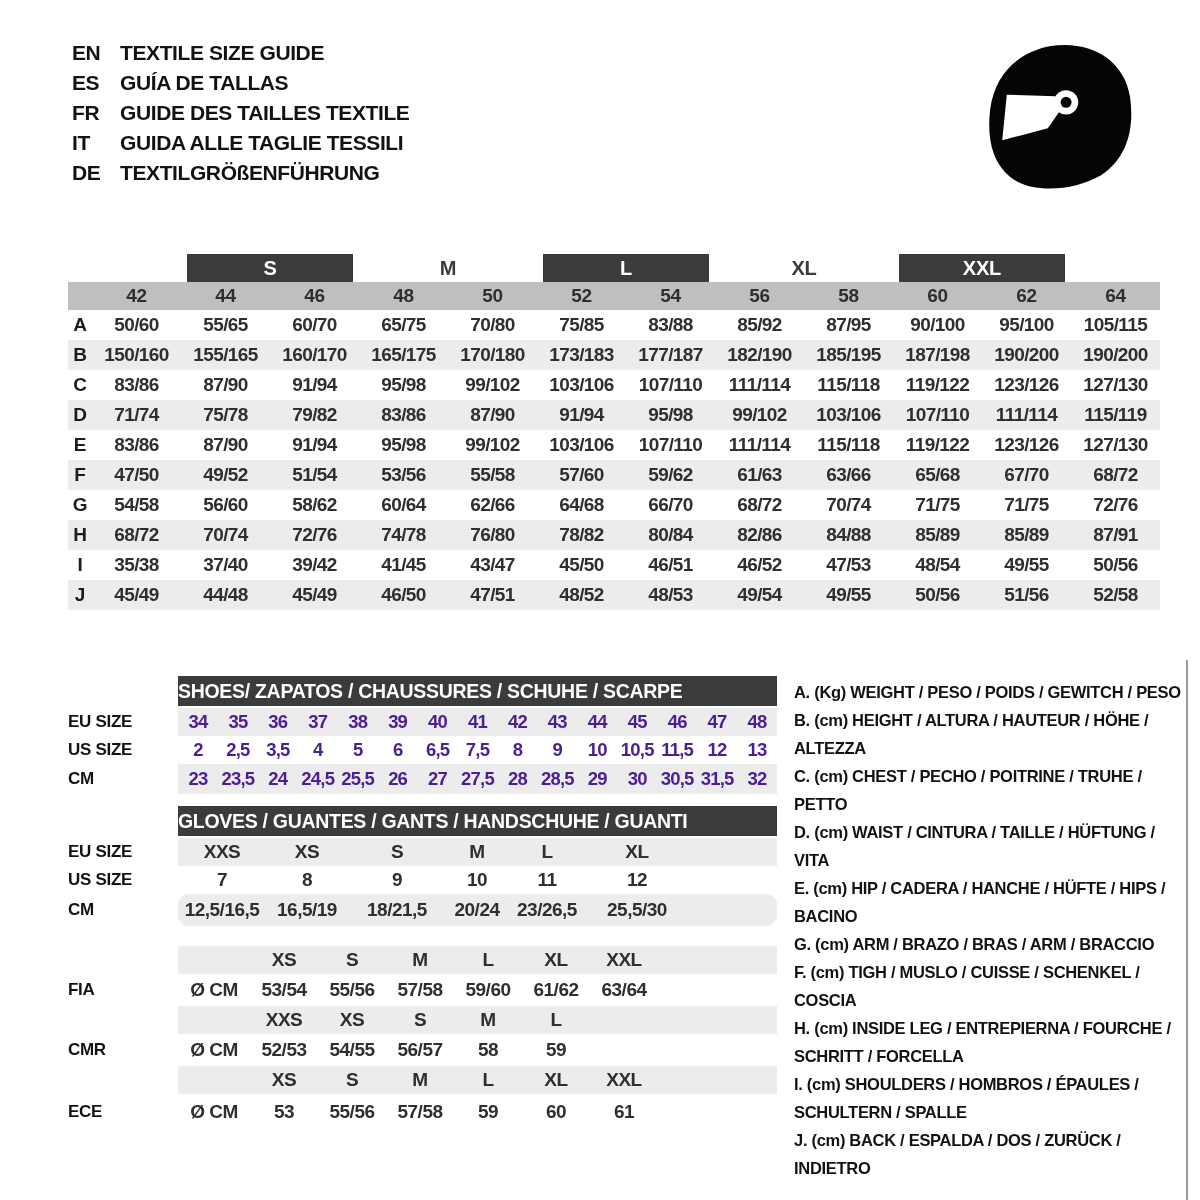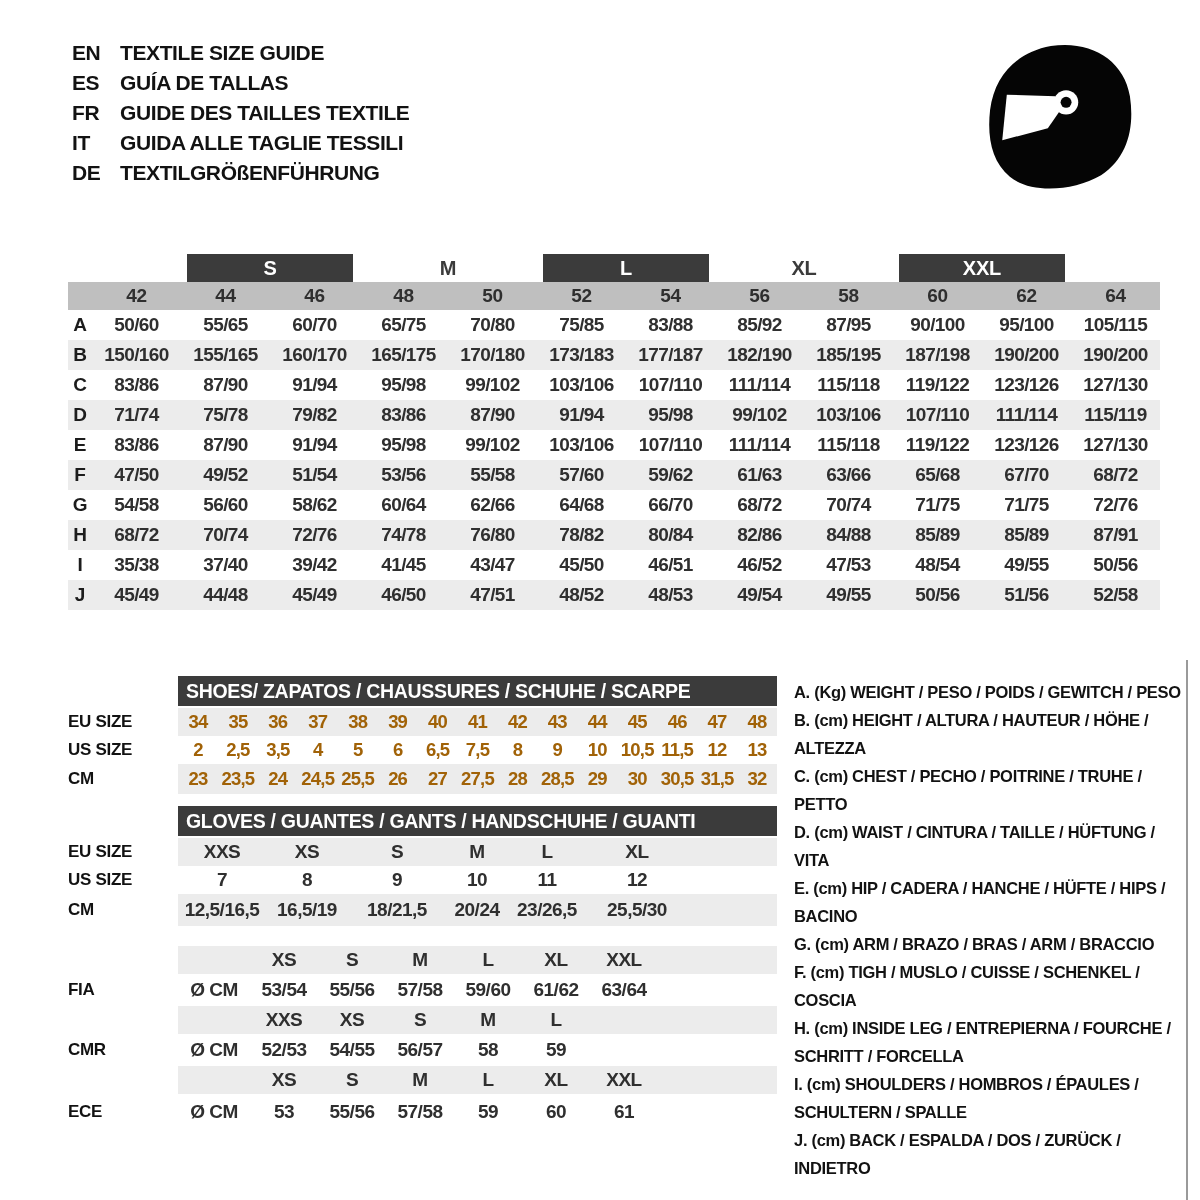--- a/index.html
+++ b/index.html
@@ -25,31 +25,31 @@
   .bcell{display:flex;align-items:center;justify-content:center;font-size:19px;color:#2f2f2f;}
   .mrow{height:30px;font-size:19px;}
   .mrow.alt{background:#ececec;}
   .mlabel{display:flex;align-items:center;justify-content:center;color:#1c1c1c;}
   .mcell{display:flex;align-items:center;justify-content:center;letter-spacing:-0.6px;color:#2f2f2f;}
   
   .sec{position:absolute;left:68px;}
   .srow{display:flex;}
   .side{width:110px;display:flex;align-items:center;font-size:17px;color:#121212;letter-spacing:-0.3px;text-align:center;}
   .title-bar{width:599px;height:30px;background:#3b3b3b;color:#ffffff;display:flex;align-items:center;
-    padding-left:8px;box-sizing:border-box;font-size:19.5px;letter-spacing:-0.3px;margin-bottom:2px;}
+    box-sizing:border-box;font-size:19.5px;letter-spacing:-0.3px;margin-bottom:2px;}
   .gband{background:#ececec;}
   .tab{width:599px;box-sizing:border-box;}
   
   .shoe-grid{display:grid;grid-template-columns:repeat(15,1fr);height:28px;}
-  .scell{display:flex;align-items:center;justify-content:center;font-size:18.5px;letter-spacing:-0.8px;color:#a16207;}
+  .scell{display:flex;align-items:center;justify-content:center;font-size:18.5px;letter-spacing:-0.8px;color:#4c1d95;}
   .h30{height:30px;}
   
   .glove-grid{display:grid;grid-template-columns:88px 82px 98px 62px 78px 102px 1fr;height:28px;}
   .gcell{display:flex;align-items:center;justify-content:center;font-size:19px;letter-spacing:-0.5px;color:#2f2f2f;}
-  .h32{height:32px;}
+  .h32{height:32px;border-radius:11px;}
   
   .helm-grid{display:grid;grid-template-columns:72px 68px 68px 68px 68px 68px 68px 1fr;height:28px;}
   .hcell{display:flex;align-items:center;justify-content:center;font-size:19px;letter-spacing:-0.5px;color:#2f2f2f;}
   .hrow-data{height:32px;}
   .hrow-last{height:36px;}
   
   .legend{position:absolute;left:794px;top:678px;width:396px;}
   .legend-item{font-size:16.5px;line-height:28px;color:#121212;letter-spacing:-0.3px;}
   
   .edge{position:absolute;left:1186px;top:660px;width:2px;height:540px;background:#9a9a9a;}

